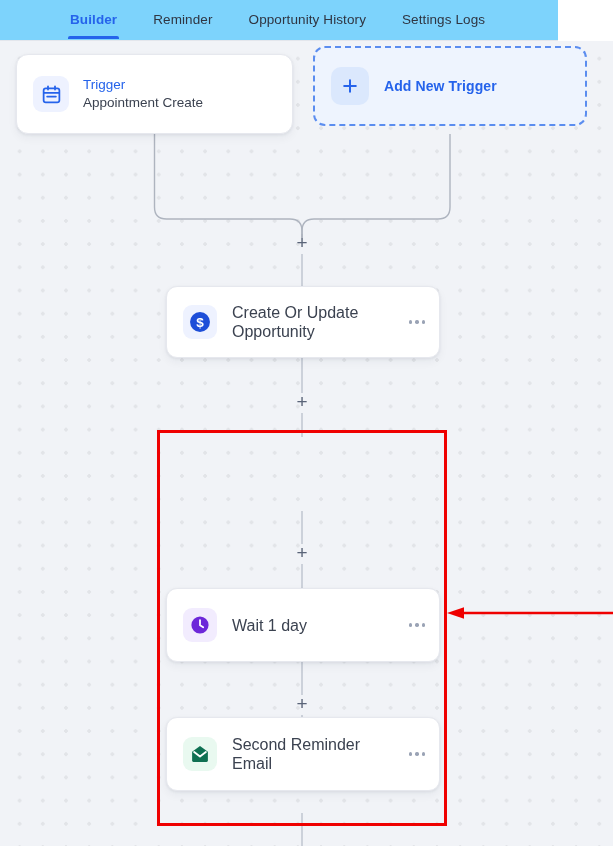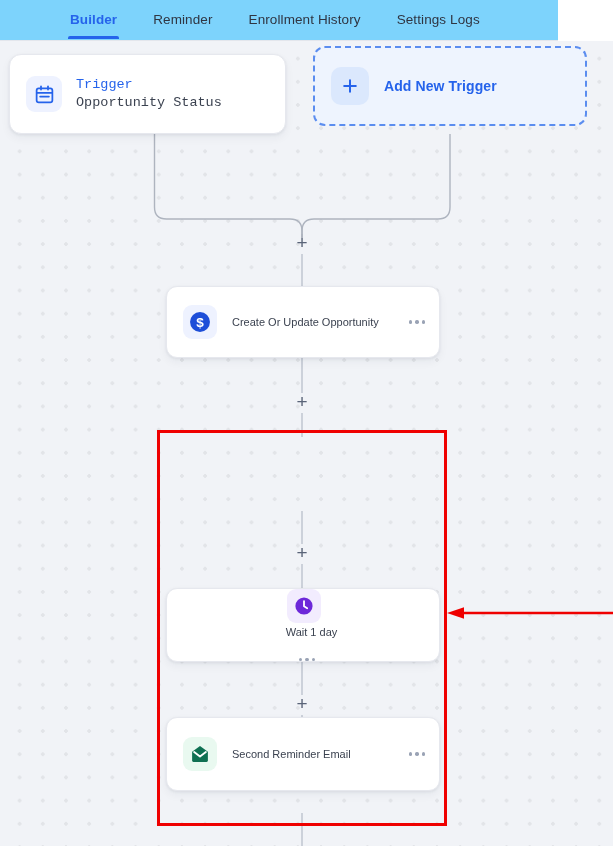--- a/index.html
+++ b/index.html
@@ -82,25 +82,24 @@
     background: #ffffff;
     border: 1px solid #e6e8ee;
     border-radius: 11px;
     box-shadow: 0 1px 3px rgba(24,32,60,.07), 0 4px 10px rgba(24,32,60,.05);
     display: flex;
     align-items: center;
   }
 
   
   .card.trigger {
-    left: 9px; top: 13px;
+    left: 16px; top: 13px;
     width: 277px; height: 80px;
     padding: 0 16px;
     border-radius: 12px;
-    font-family: Liberation Mono, monospace;
   }
   .icon-box {
     width: 36px; height: 36px;
     border-radius: 9px;
     display: flex;
     align-items: center;
     justify-content: center;
     flex: 0 0 36px;
   }
   .icon-box.blue  { background: #eef2ff; }
@@ -140,21 +139,21 @@
 
   
   .card.step {
     width: 274px;
     left: 166px;
     padding: 0 14px 0 16px;
   }
   .step .icon-box { width: 34px; height: 34px; flex-basis: 34px; border-radius: 9px; }
   .step-label {
     margin-left: 15px;
-    font-size: 11px;
+    font-size: 16px;
     color: #3b4250;
     line-height: 19px;
     flex: 1 1 auto;
   }
   .dots {
     flex: 0 0 auto;
     display: flex;
     gap: 3px;
     padding-left: 6px;
     cursor: pointer;
@@ -196,21 +195,21 @@
     pointer-events: none;
   }
 </style>
 </head>
 <body>
 
 <div class="tabbar">
   <div class="tabs">
     <div class="tab active">Builder</div>
     <div class="tab">Reminder</div>
-    <div class="tab">Enrollment History</div>
+    <div class="tab">Opportunity History</div>
     <div class="tab">Settings Logs</div>
   </div>
 </div>
 
 <div class="canvas">
 
   <svg class="wires" viewBox="0 0 613 805" width="613" height="805">
 
     <path d="M 154.5 93 L 154.5 166 Q 154.5 178 166.5 178 L 290 178 Q 302 178 302 190 L 302 197" fill="none" stroke="#aeb4bf" stroke-width="1.4"></path>
 
@@ -236,21 +235,21 @@
       <svg width="21" height="21" viewBox="0 0 24 24" fill="none" stroke="#2563eb" stroke-width="2" stroke-linecap="round" stroke-linejoin="round">
         <rect x="3" y="5" width="18" height="16" rx="2.4"></rect>
         <line x1="3.6" y1="10" x2="20.4" y2="10"></line>
         <line x1="8" y1="2.6" x2="8" y2="6.4"></line>
         <line x1="16" y1="2.6" x2="16" y2="6.4"></line>
         <line x1="7" y1="14.3" x2="17" y2="14.3"></line>
       </svg>
     </div>
     <div class="trigger-text">
       <div class="trigger-kicker">Trigger</div>
-      <div class="trigger-sub">Opportunity Status</div>
+      <div class="trigger-sub">Appointment Create</div>
     </div>
   </div>
 
   <div class="card add-trigger">
     <div class="icon-box">
       <svg width="20" height="20" viewBox="0 0 24 24" fill="none" stroke="#2563eb" stroke-width="2.4" stroke-linecap="round">
         <line x1="12" y1="5" x2="12" y2="19"></line>
         <line x1="5" y1="12" x2="19" y2="12"></line>
       </svg>
     </div>
@@ -272,21 +271,21 @@
         <i></i>
         <i></i>
       </div>
   </div>
 
   <div class="plus" style="left:302px; top:351px;">+</div>
 
 
   <div class="plus" style="left:302px; top:502px;">+</div>
 
-  <div class="card step" style="top:547px; height:74px;flex-direction:column;">
+  <div class="card step" style="top:547px; height:74px;">
     <div class="icon-box purple">
       <svg width="24" height="24" viewBox="0 0 24 24">
         <circle cx="12" cy="12" r="8.6" fill="#6d28d9"></circle>
         <path d="M12 7.1 L12 12.2 L15.2 14.2" fill="none" stroke="#ffffff" stroke-width="1.8" stroke-linecap="round" stroke-linejoin="round"></path>
       </svg>
     </div>
     <div class="step-label">Wait 1 day</div>
     <div class="dots">
         <i></i>
         <i></i>

